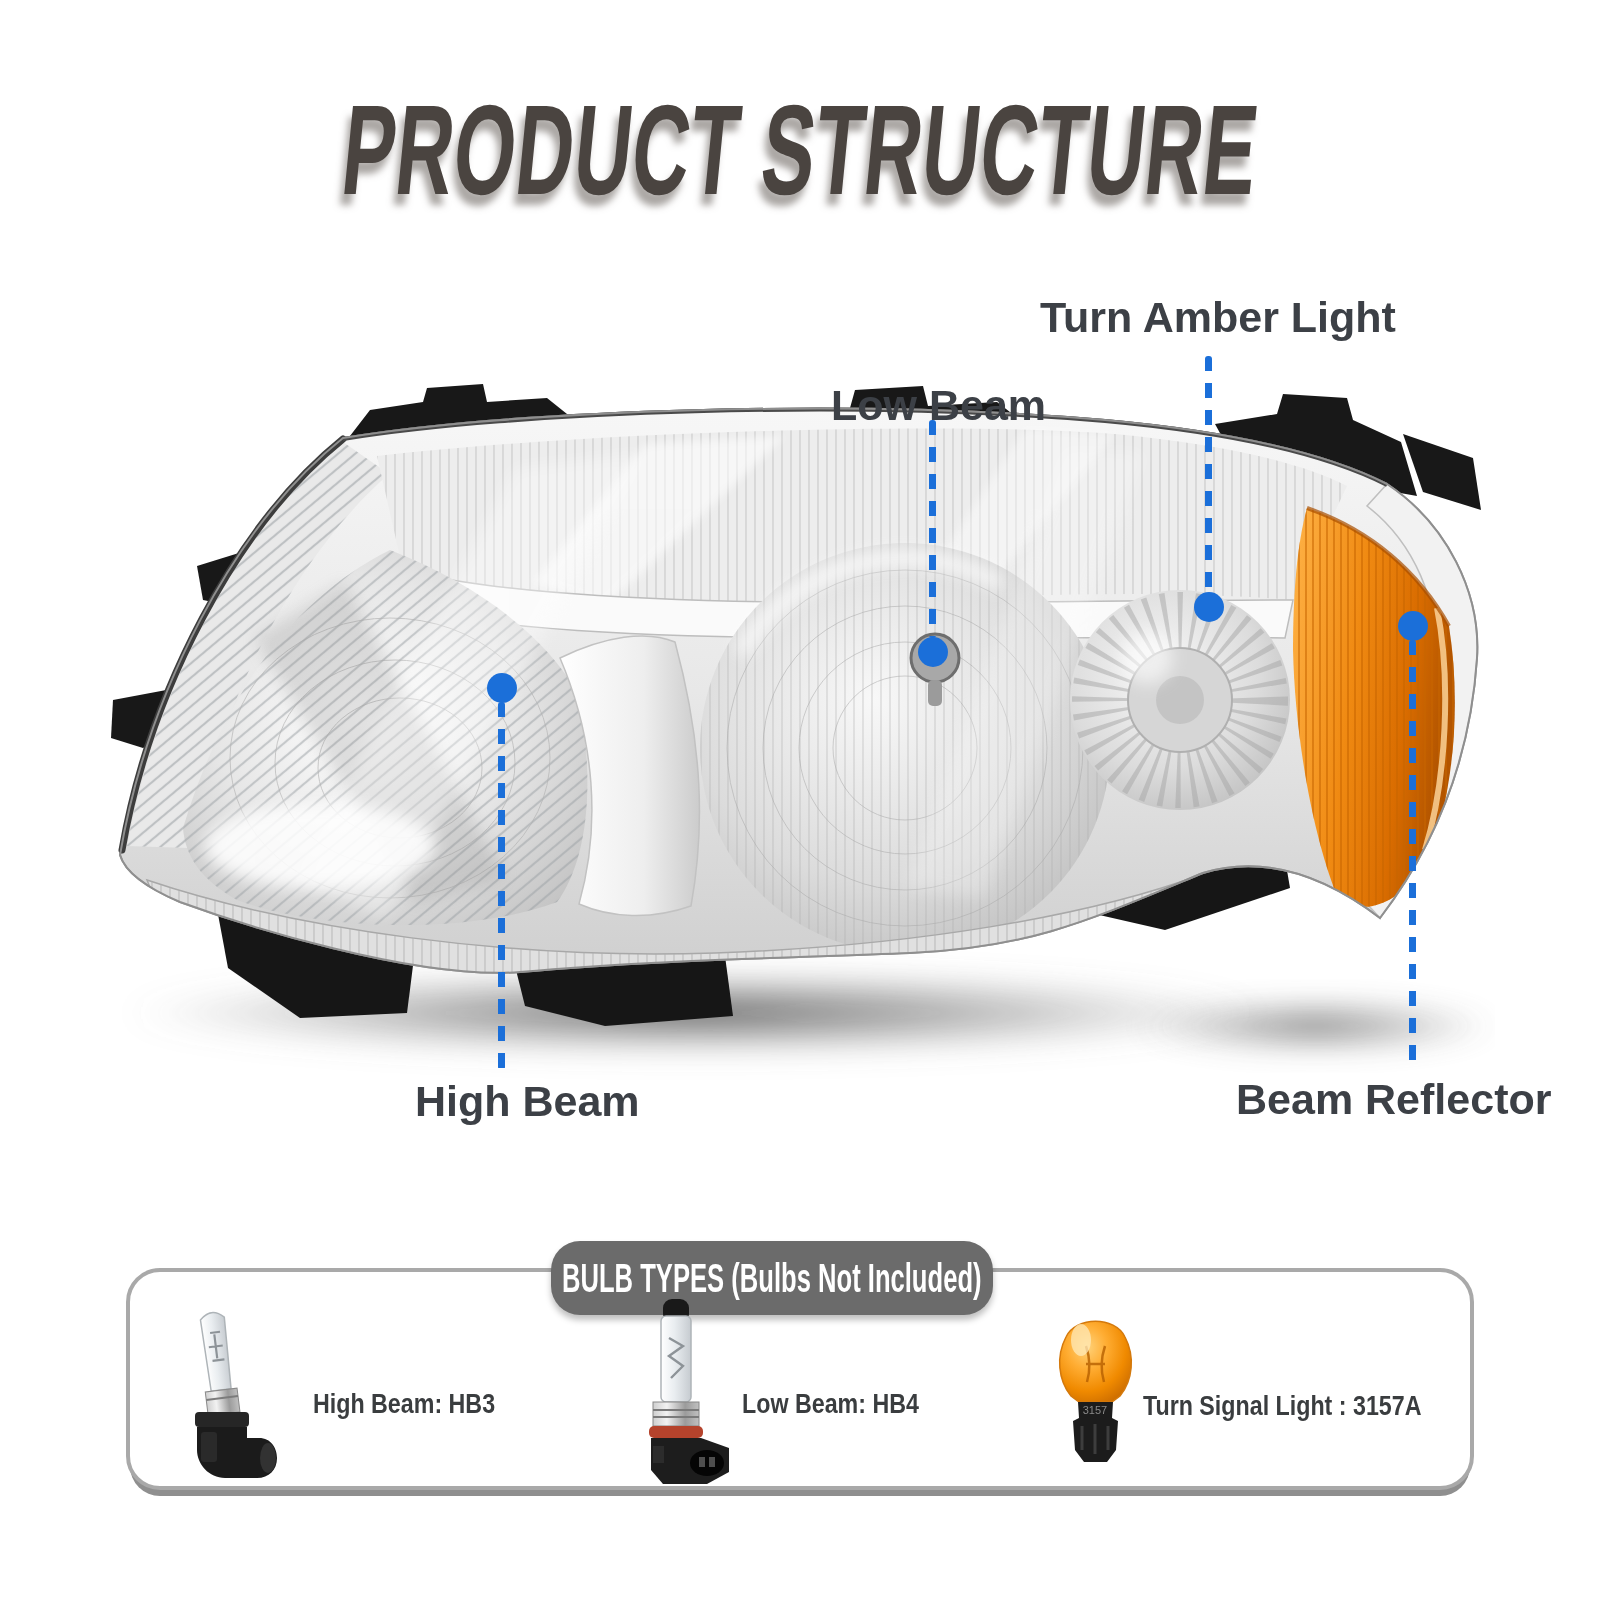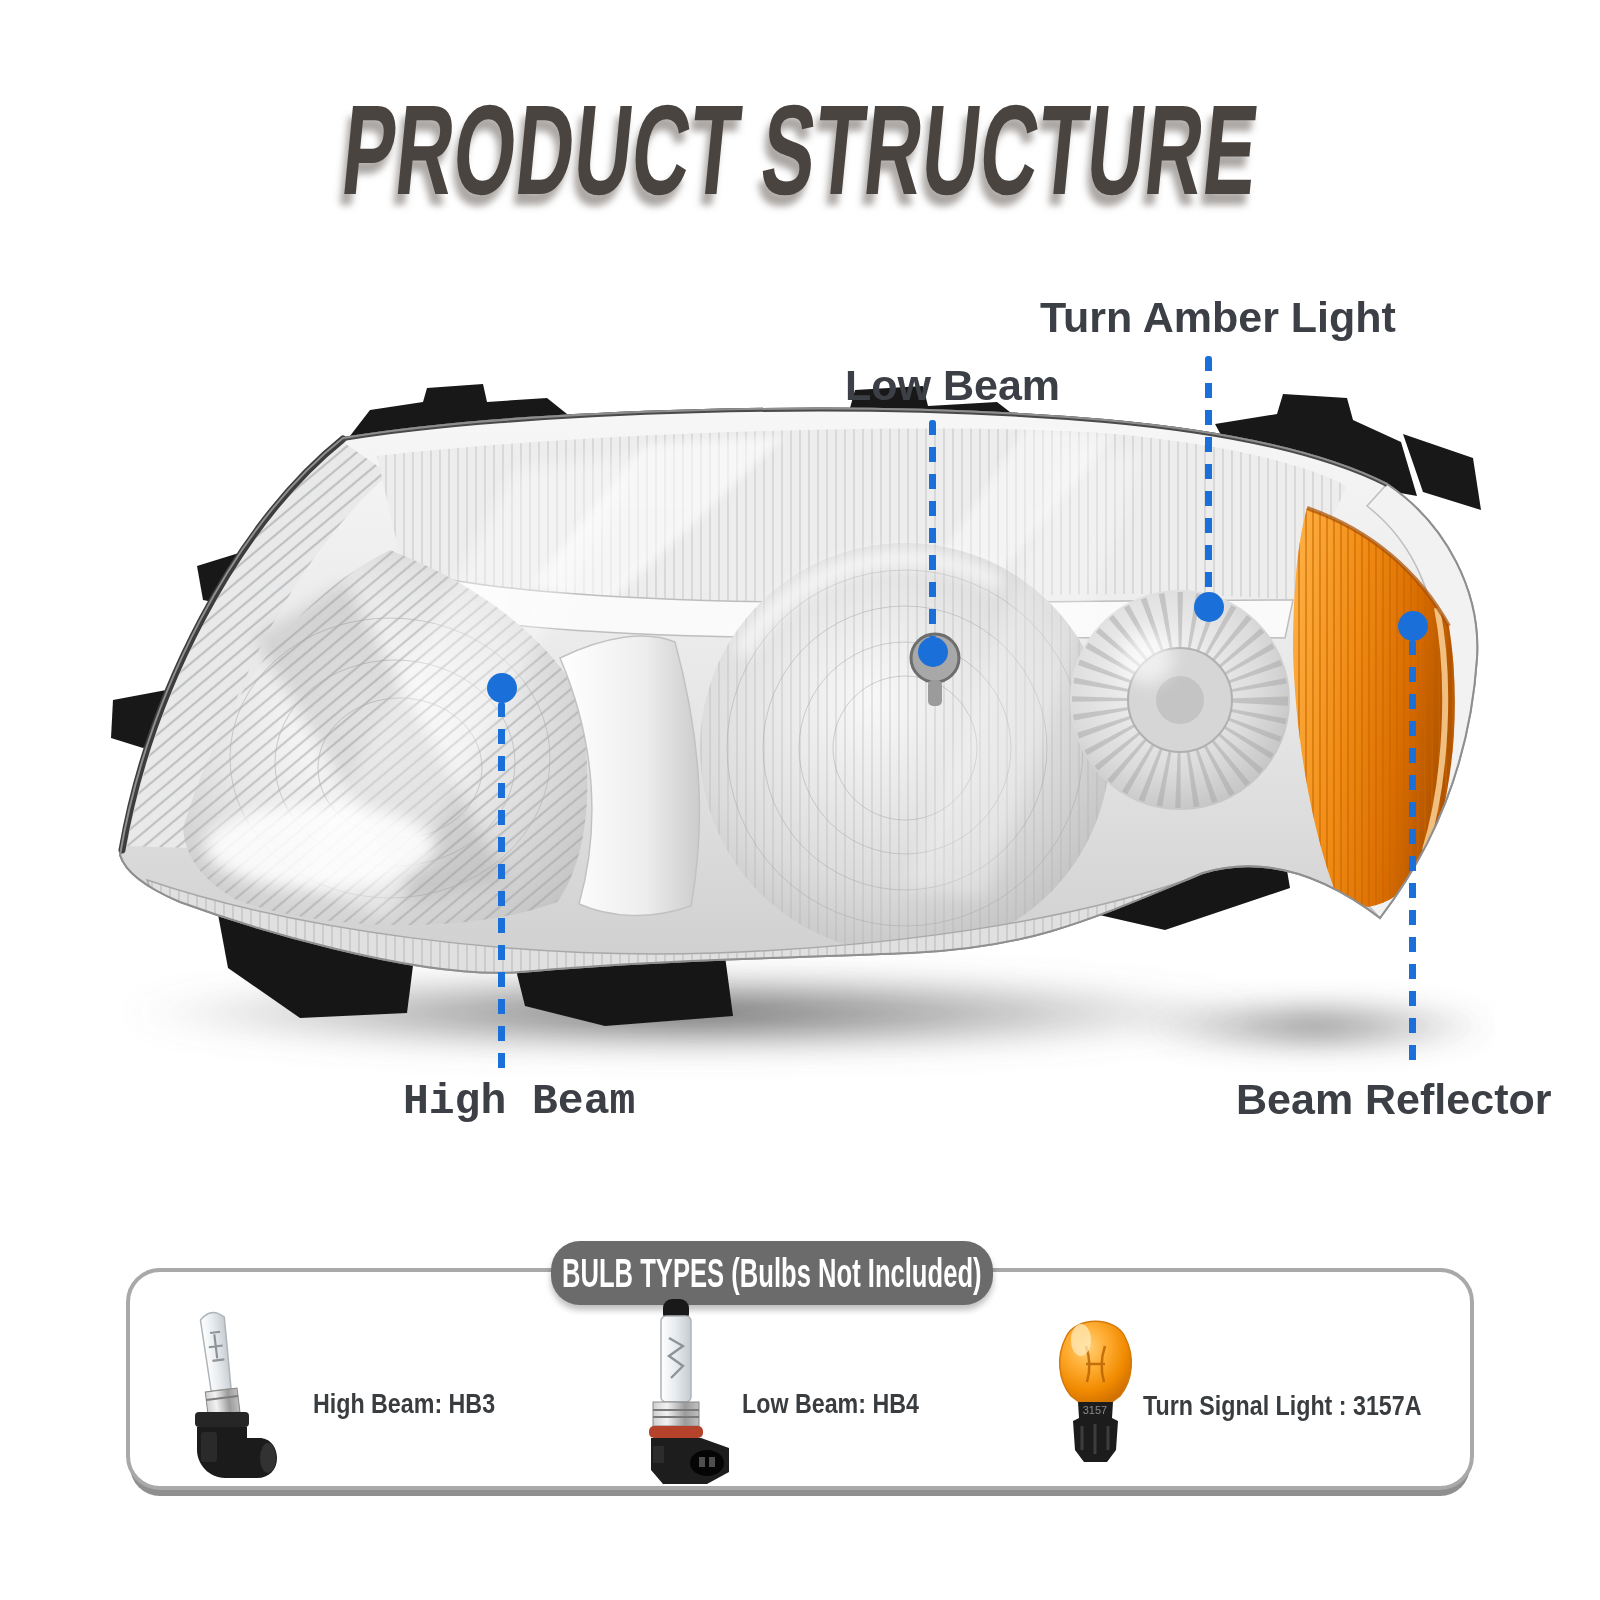--- a/index.html
+++ b/index.html
@@ -26,21 +26,21 @@
     background-image: repeating-linear-gradient(to bottom, var(--blue) 0 15px, transparent 15px 27px);
   }
   .dot { position:absolute; width:30px; height:30px; border-radius:50%; background:var(--blue); }
   
   .panel {
     position:absolute; left:126px; top:1268px; width:1348px; height:222px;
     box-sizing:border-box; border:4px solid #a9a9a9; border-radius:34px;
     background:#ffffff; box-shadow: 0 10px 0 -4px #8f8f8f;
   }
   .pill {
-    position:absolute; left:551px; top:1241px; width:442px; height:64px;
+    position:absolute; left:551px; top:1241px; width:442px; height:74px;
     background:#6b6b6b; border-radius:29px; z-index:3;
     display:flex; align-items:center; justify-content:center;
     box-shadow: 0 5px 6px rgba(0,0,0,0.25);
   }
   .pill span {
     display:inline-block; color:#ffffff; font-weight:bold; font-size:40px;
     line-height:1; white-space:nowrap; transform: scaleX(0.64);
   }
   .bulb-label {
     position:absolute; font-weight:bold; font-size:28px; color:#3a3d3f;
@@ -209,29 +209,29 @@
     <path d="M35 497 C62 338 148 168 258 80 C430 52 770 40 1020 62 C1130 72 1235 92 1302 126 C1362 166 1396 235 1392 300 C1386 392 1356 480 1295 560 C1245 522 1185 495 1118 515 C1005 562 945 590 825 595 C705 600 565 602 435 614 C330 622 155 566 95 544 C62 530 40 514 35 497 Z" fill="none" stroke="#8f8f8f" stroke-width="2"></path>
   </svg>
 
   <div>
     <div class="callout-label" style="left:1040px; top:296px;">Turn Amber Light</div>
     <div class="leader" style="left:1205px; top:356px; height:238px;"></div>
     <div class="dot" style="left:1194px; top:592px;"></div>
   </div>
 
   <div>
-    <div class="callout-label" style="left:831px; top:364px;margin-left:14px;">Low Beam</div>
+    <div class="callout-label" style="left:831px; top:384px;">Low Beam</div>
     <div class="leader" style="left:929px; top:420px; height:218px;"></div>
     <div class="dot" style="left:918px; top:637px;"></div>
   </div>
 
   <div>
     <div class="dot" style="left:487px; top:673px;"></div>
     <div class="leader" style="left:498px; top:702px; height:368px;"></div>
-    <div class="callout-label" style="left:403px; top:1080px;font-family:Liberation Mono, monospace;">High Beam</div>
+    <div class="callout-label" style="left:415px; top:1080px;">High Beam</div>
   </div>
 
   <div>
     <div class="dot" style="left:1398px; top:611px;"></div>
     <div class="leader" style="left:1409px; top:640px; height:428px;"></div>
     <div class="callout-label" style="left:1236px; top:1078px;">Beam Reflector</div>
   </div>
 
   <div class="panel"></div>
   <div class="pill">

